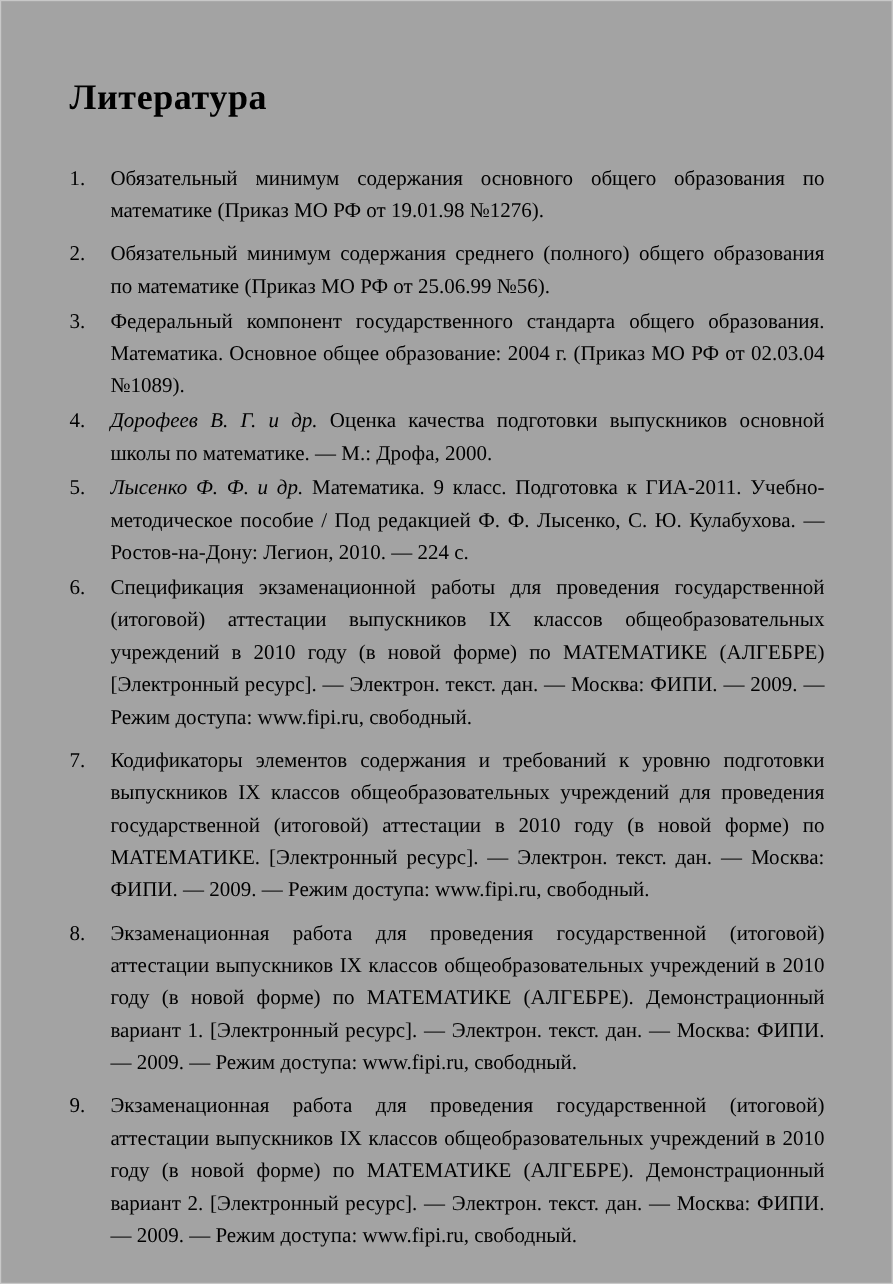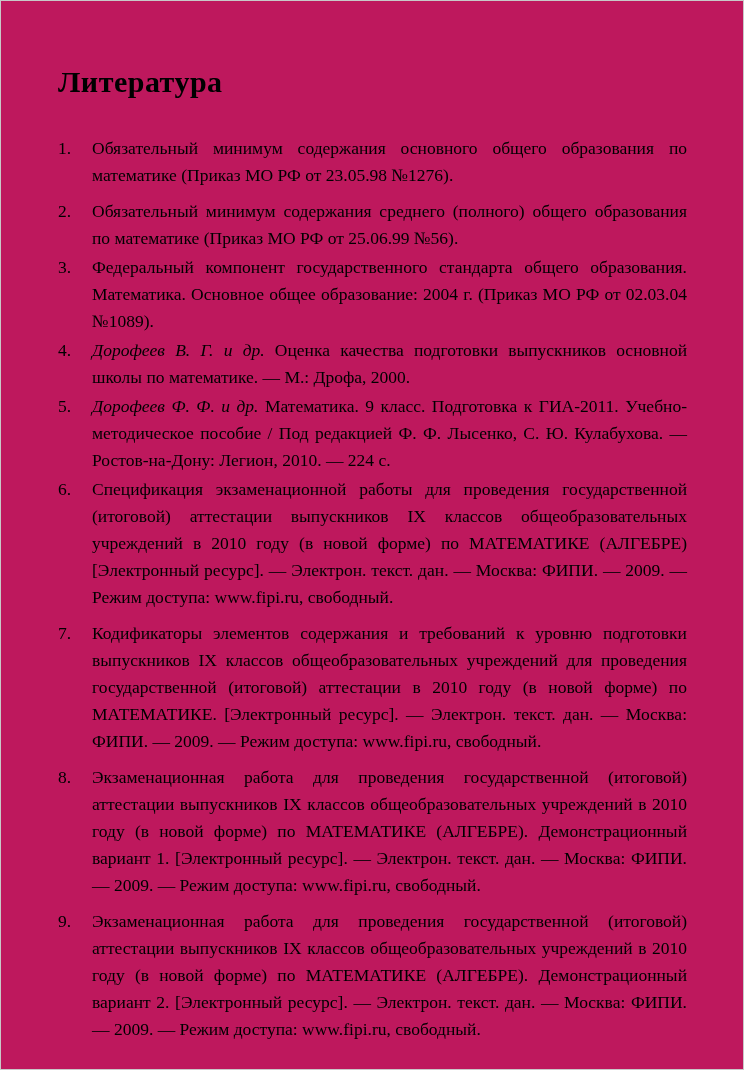--- a/index.html
+++ b/index.html
@@ -7,21 +7,21 @@
     padding: 0;
     background: #ffffff;
     font-family: "Liberation Serif", serif;
     color: #000000;
   }
   .page {
     position: relative;
     width: 744px;
     height: 1070px;
     box-sizing: border-box;
-    background: #be185d;
+    background: #a3a3a3;
     border: 1px solid #c8c8c8;
     padding: 50px 56px 0 57px;
     overflow: hidden;
   }
   .page-title {
     font-size: 30px;
     font-weight: bold;
     letter-spacing: 0.5px;
     margin: 14px 0 36px 0;
   }
@@ -56,37 +56,37 @@
   }
 </style>
 </head>
 <body>
 
 <div class="page">
   <h1 class="page-title">Литература</h1>
   <ol class="ref-list" id="ref-list">
       <li class="ref-item">
         <span class="ref-num">1.</span>
-        <span class="ref-text">Обязательный минимум содержания основного общего образования по математике (Приказ МО РФ от 23.05.98 №1276).</span>
+        <span class="ref-text">Обязательный минимум содержания основного общего образования по математике (Приказ МО РФ от 19.01.98 №1276).</span>
       </li>
       <li class="ref-item">
         <span class="ref-num">2.</span>
         <span class="ref-text">Обязательный минимум содержания среднего (полного) общего образования по математике (Приказ МО РФ от 25.06.99 №56).</span>
       </li>
       <li class="ref-item">
         <span class="ref-num">3.</span>
         <span class="ref-text">Федеральный компонент государственного стандарта общего образования. Математика. Основное общее образование: 2004 г. (Приказ МО РФ от 02.03.04 №1089).</span>
       </li>
       <li class="ref-item">
         <span class="ref-num">4.</span>
         <span class="ref-text"><em class="ref-author">Дорофеев В. Г. и др.</em> <span>Оценка качества подготовки выпускников основной школы по математике. — М.: Дрофа, 2000.</span></span>
       </li>
       <li class="ref-item">
         <span class="ref-num">5.</span>
-        <span class="ref-text"><em class="ref-author">Дорофеев Ф. Ф. и др.</em> <span>Математика. 9 класс. Подготовка к ГИА-2011. Учебно-методическое пособие / Под редакцией Ф. Ф. Лысенко, С. Ю. Кулабухова. — Ростов-на-Дону: Легион, 2010. — 224 с.</span></span>
+        <span class="ref-text"><em class="ref-author">Лысенко Ф. Ф. и др.</em> <span>Математика. 9 класс. Подготовка к ГИА-2011. Учебно-методическое пособие / Под редакцией Ф. Ф. Лысенко, С. Ю. Кулабухова. — Ростов-на-Дону: Легион, 2010. — 224 с.</span></span>
       </li>
       <li class="ref-item">
         <span class="ref-num">6.</span>
         <span class="ref-text">Спецификация экзаменационной работы для проведения государственной (итоговой) аттестации выпускников IX классов общеобразовательных учреждений в 2010 году (в новой форме) по МАТЕМАТИКЕ (АЛГЕБРЕ) [Электронный ресурс]. — Электрон. текст. дан. — Москва: ФИПИ. — 2009. — Режим доступа: www.fipi.ru, свободный.</span>
       </li>
       <li class="ref-item">
         <span class="ref-num">7.</span>
         <span class="ref-text">Кодификаторы элементов содержания и требований к уровню подготовки выпускников IX классов общеобразовательных учреждений для проведения государственной (итоговой) аттестации в 2010 году (в новой форме) по МАТЕМАТИКЕ. [Электронный ресурс]. — Электрон. текст. дан. — Москва: ФИПИ. — 2009. — Режим доступа: www.fipi.ru, свободный.</span>
       </li>
       <li class="ref-item">

